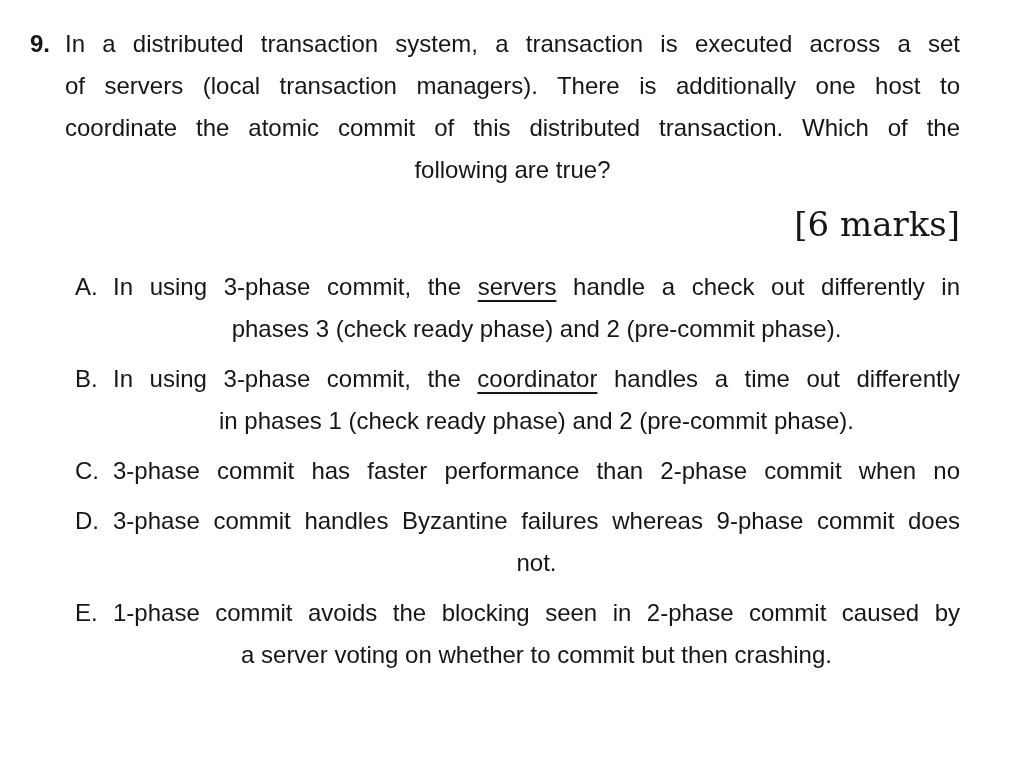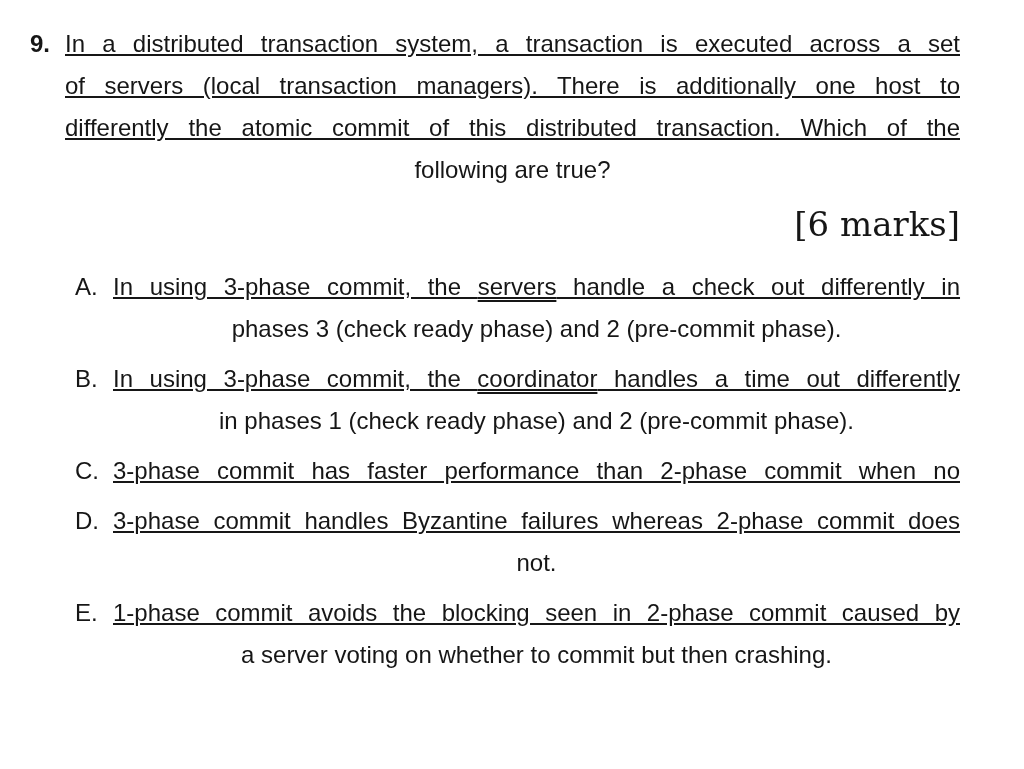--- a/index.html
+++ b/index.html
@@ -27,21 +27,20 @@
   }
   .q-number {
     position: absolute;
     left: 0;
     top: 0;
     font-weight: bold;
   }
   .jl {
     text-align: justify;
     text-align-last: justify;
-    text-decoration: underline;
   }
   .ll {
     text-align: center;
   }
   .marks-row {
     margin-top: 12px;
     text-align: right;
     font-family: "DejaVu Serif", "Liberation Serif", serif;
     font-size: 34px;
     line-height: 42px;
@@ -71,21 +70,21 @@
 </style>
 </head>
 <body>
 
 <div class="content">
 
   <div class="question-block">
     <span class="q-number">9.</span>
     <div class="jl">In a distributed transaction system, a transaction is executed across a set</div>
     <div class="jl">of servers (local transaction managers). There is additionally one host to</div>
-    <div class="jl">differently the atomic commit of this distributed transaction. Which of the</div>
+    <div class="jl">coordinate the atomic commit of this distributed transaction. Which of the</div>
     <div class="ll">following are true?</div>
   </div>
 
   <div class="marks-row">[6 marks]</div>
 
   <div class="options-list">
 
     <div class="option-item">
       <span class="o-label">A.</span>
       <div class="jl"><span>In using 3-phase commit, the </span><span class="uterm">servers</span><span> handle a check out differently in</span></div>
@@ -98,21 +97,21 @@
       <div class="ll">in phases 1 (check ready phase) and 2 (pre-commit phase).</div>
     </div>
 
     <div class="option-item">
       <span class="o-label">C.</span>
       <div class="jl">3-phase commit has faster performance than 2-phase commit when no</div>
     </div>
 
     <div class="option-item">
       <span class="o-label">D.</span>
-      <div class="jl">3-phase commit handles Byzantine failures whereas 2-phase commit does</div>
+      <div class="jl">3-phase commit handles Byzantine failures whereas 9-phase commit does</div>
       <div class="ll">not.</div>
     </div>
 
     <div class="option-item">
       <span class="o-label">E.</span>
       <div class="jl">1-phase commit avoids the blocking seen in 2-phase commit caused by</div>
       <div class="ll">a server voting on whether to commit but then crashing.</div>
     </div>
 
   </div>

